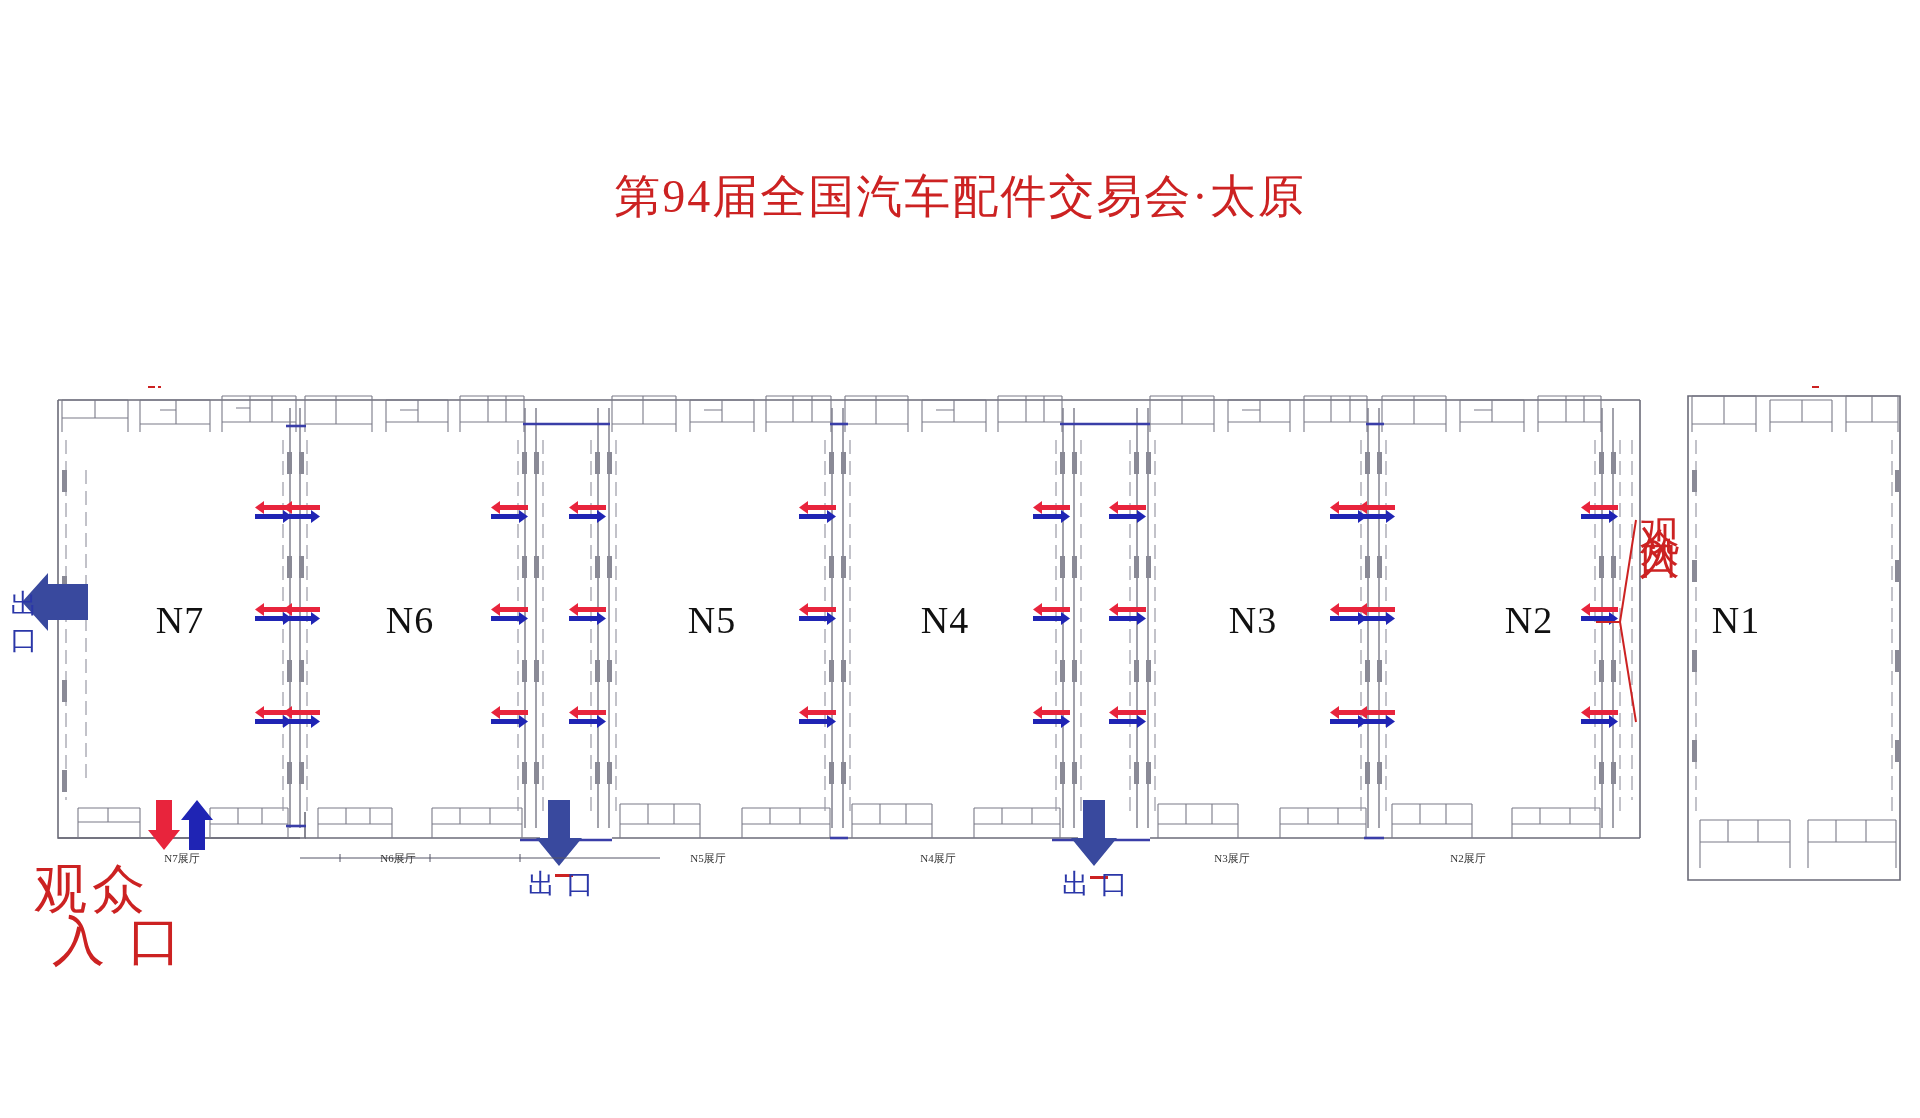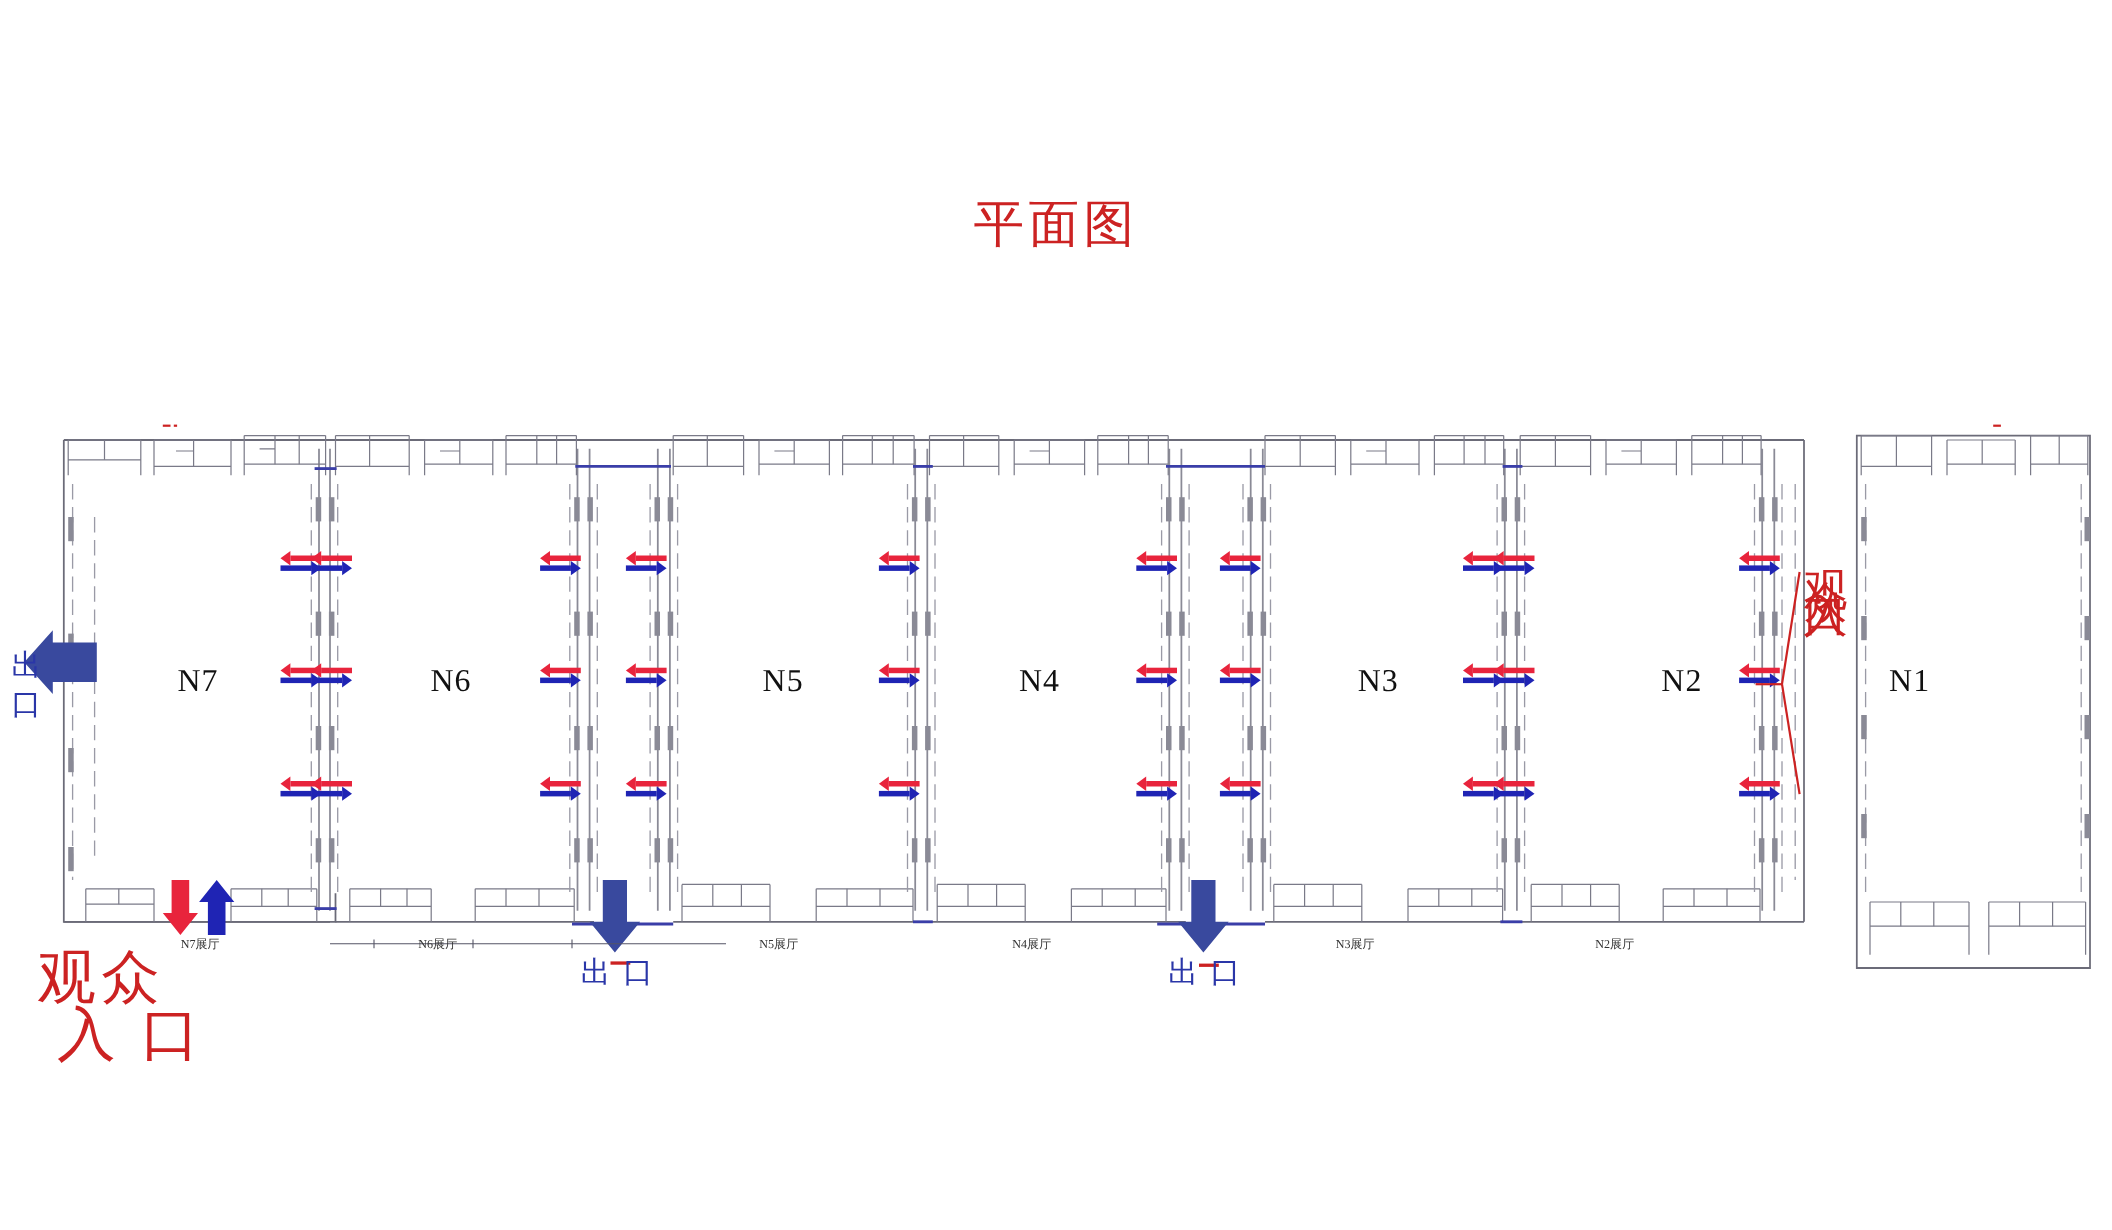--- a/index.html
+++ b/index.html
@@ -47,21 +47,21 @@
     font-family: "Liberation Serif", "DejaVu Serif", serif;
     font-weight: 400;
     line-height: 1.3;
     margin-top: 6px;
   }
 
   
   .hall-label {
     position: absolute;
     color: #111111;
-    font-size: 29px;
+    font-size: 38px;
     font-family: "Liberation Serif", "DejaVu Serif", serif;
     letter-spacing: 1px;
     transform: translate(-50%, -50%);
     white-space: nowrap;
   }
 
   
   .hall-sublabel {
     position: absolute;
     color: #333333;
@@ -555,21 +555,21 @@
 
   <g stroke="#555566" stroke-width="1">
     <line x1="300" y1="858" x2="660" y2="858"></line>
     <line x1="340" y1="854" x2="340" y2="862"></line>
     <line x1="430" y1="854" x2="430" y2="862"></line>
     <line x1="520" y1="854" x2="520" y2="862"></line>
   </g>
 </svg>
 
 <div class="title-block">
-  <div class="title-sub">平面图</div>
+  <div class="title-main">第94届全国汽车配件交易会·太原</div>
 </div>
 
 <div class="hall-label" style="left:180px; top:620px;">N7</div>
 <div class="hall-label" style="left:410px; top:620px;">N6</div>
 <div class="hall-label" style="left:712px; top:620px;">N5</div>
 <div class="hall-label" style="left:945px; top:620px;">N4</div>
 <div class="hall-label" style="left:1253px; top:620px;">N3</div>
 <div class="hall-label" style="left:1485px; top:620px;margin-left:44px;">N2</div>
 <div class="hall-label" style="left:1736px; top:620px;">N1</div>
 

